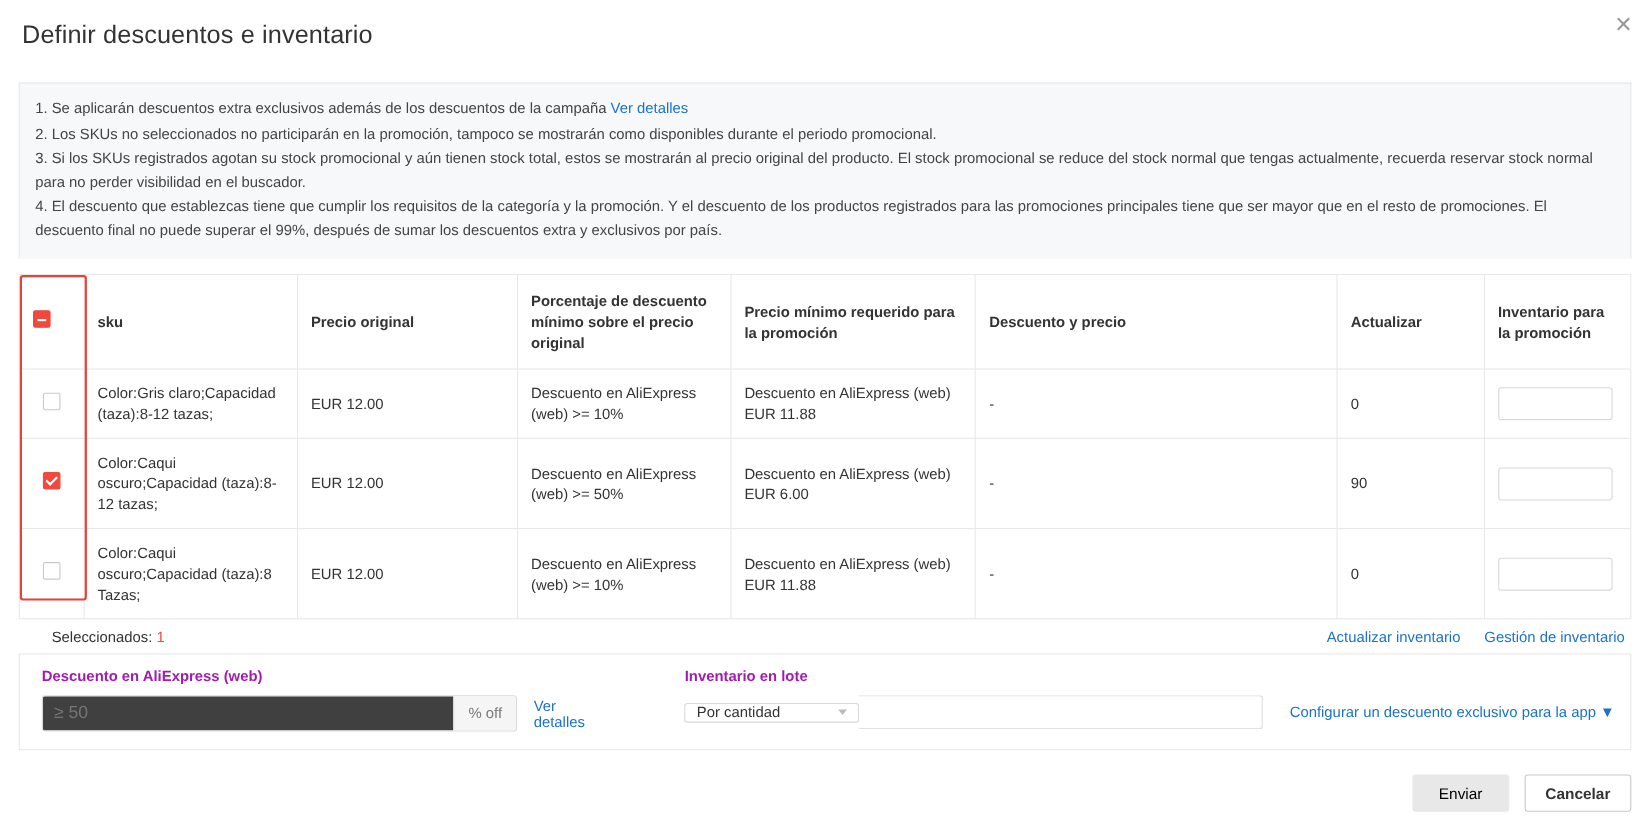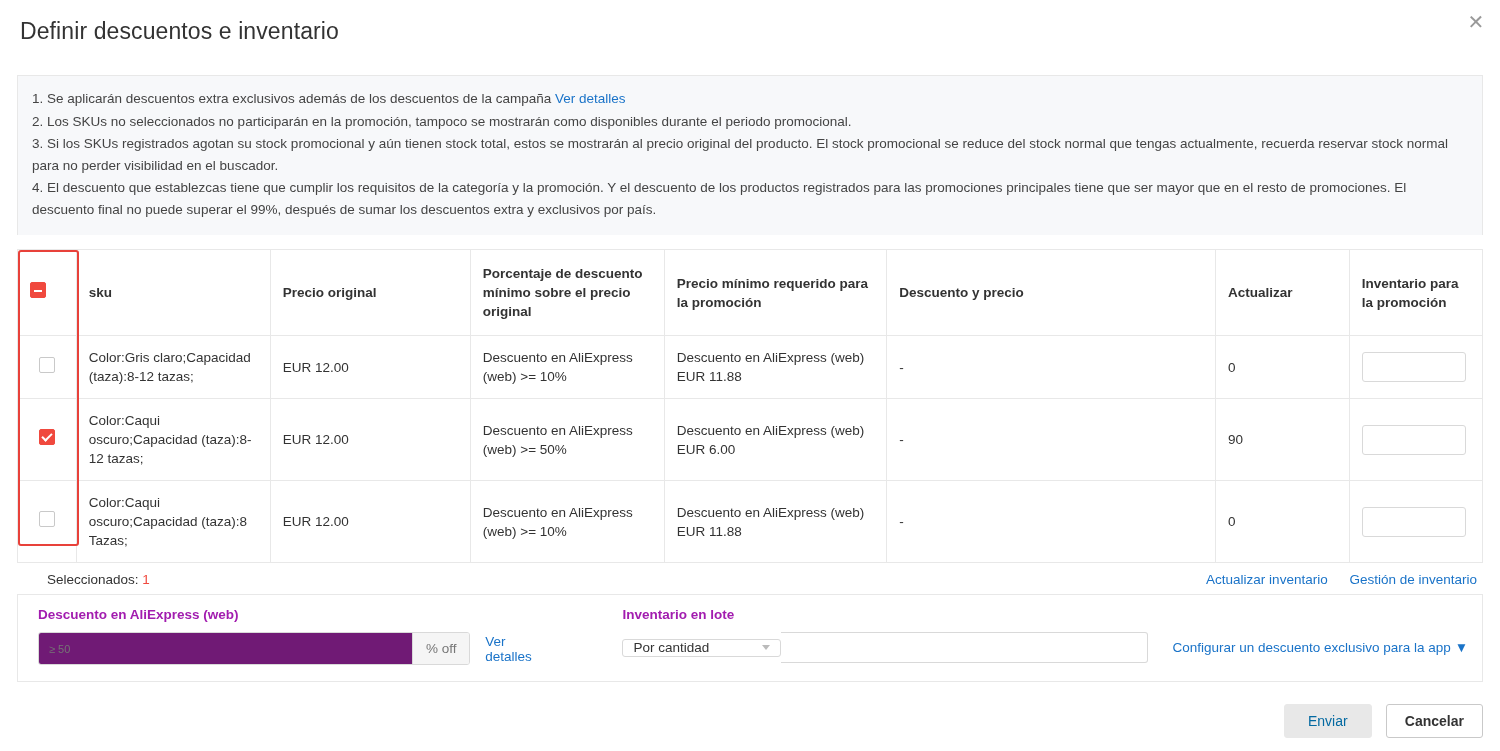--- a/index.html
+++ b/index.html
@@ -192,24 +192,24 @@
     border: 1px solid #d9d9d9;
     border-radius: 3px;
     overflow: hidden;
     background: #fff;
   }
   .discount-input {
     flex: 1;
     border: none;
     outline: none;
     padding: 0 10px;
-    font-size: 11px;
+    font-size: 16px;
     color: #999;
     font-family: "Liberation Sans", sans-serif;
-    background: #701a75;
+    background: #404040;
   }
   .discount-suffix {
     width: 56px;
     background: #f5f5f5;
     border-left: 1px solid #d9d9d9;
     font-size: 13.5px;
     color: #777;
     display: flex;
     align-items: center;
     justify-content: center;
@@ -275,21 +275,21 @@
     font-size: 14px;
     display: inline-flex;
     align-items: center;
     justify-content: center;
     box-sizing: border-box;
     cursor: pointer;
     padding: 0 18px;
   }
   .btn-primary-disabled {
     background: #e8e8e8;
-    color: #0369a1;
+    color: #000000;
     border: 1px solid #e8e8e8;
     cursor: default;
   }
   .btn-default {
     background: #fff;
     color: #333;
     border: 1px solid #c9c9c9;
     margin-left: 14px;
     font-weight: bold;
   }

